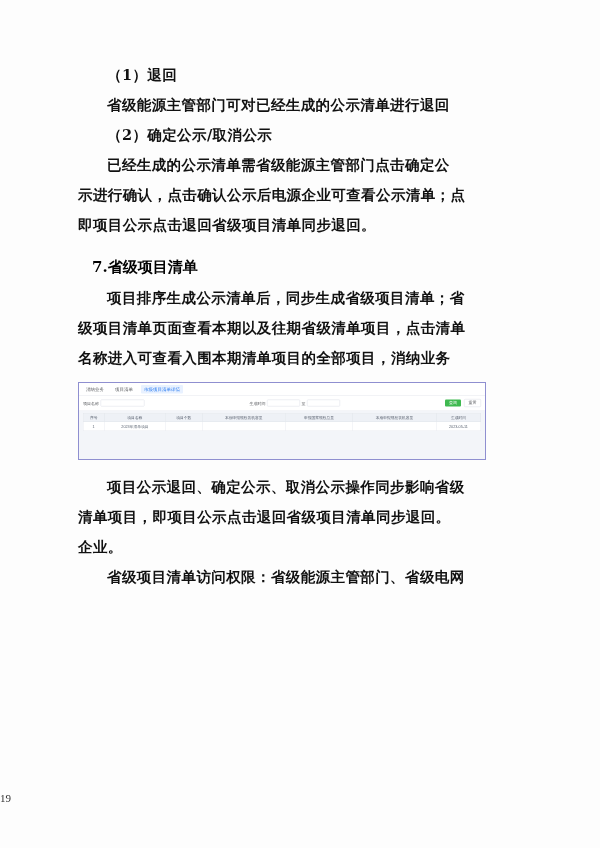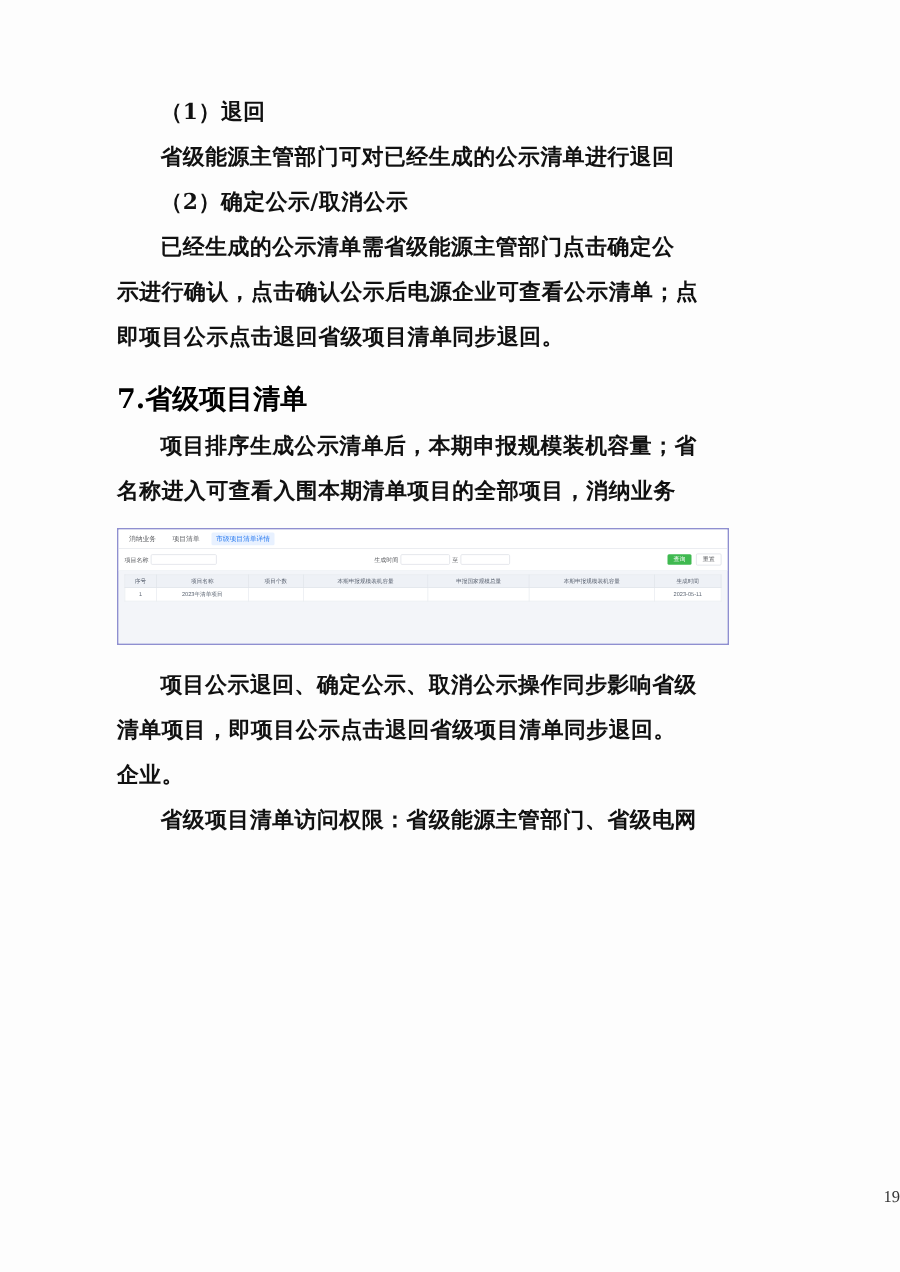--- a/index.html
+++ b/index.html
@@ -31,24 +31,24 @@
     margin: 0 0 1px 0;
     text-align: justify;
     font-family: "DejaVu Serif", "Liberation Serif", serif;
     font-weight: 600;
     color: #111;
   }
   .indent2 {
     text-indent: 29px;
   }
   .heading {
-    font-size: 18px;
+    font-size: 15px;
     line-height: 30px;
     font-weight: 700;
-    margin: 6px 0 1px 0;
+    margin: 6px 0 1px 14px;
     font-family: "DejaVu Serif", "Liberation Serif", serif;
     color: #000;
   }
   .gap-sm { height: 6px; }
   .gap-md { height: 10px; }
 
   
   .figure {
     margin: 10px 0 12px 0;
     border: 1px solid #8f8fd0;
@@ -151,42 +151,43 @@
     height: 11px;
     white-space: nowrap;
   }
   .fig-link { color: #2b7cf0; }
 
   .page-number {
     position: absolute;
     bottom: 44px;
     left: 0;
     width: 100%;
-    text-align: right;
+    text-align: left;
     font-size: 11px;
     font-family: "Liberation Serif", serif;
     color: #333;
   }
 </style>
 </head>
 <body>
 
 <div class="page">
 
   <div class="para indent2">（1）退回</div>
   <div class="para indent2">省级能源主管部门可对已经生成的公示清单进行退回</div>
   <div class="para indent2">（2）确定公示/取消公示</div>
   <div class="para indent2">已经生成的公示清单需省级能源主管部门点击确定公</div>
   <div class="para">示进行确认，点击确认公示后电源企业可查看公示清单；点</div>
   <div class="para">即项目公示点击退回省级项目清单同步退回。</div>
 
   <div class="gap-sm"></div>
   <div class="heading">7.省级项目清单</div>
 
-  <div class="para indent2">项目排序生成公示清单后，本期申报规模装机容量；省</div>
+  <div class="para indent2">项目排序生成公示清单后，同步生成省级项目清单；省</div>
+  <div class="para">级项目清单页面查看本期以及往期省级清单项目，点击清单</div>
   <div class="para">名称进入可查看入围本期清单项目的全部项目，消纳业务</div>
 
   <div class="figure">
     <div class="fig-inner">
 
       <div class="fig-tabs">
         <span class="fig-tab">消纳业务</span>
         <span class="fig-tab">项目清单</span>
         <span class="fig-tab active">市级项目清单详情</span>
       </div>

